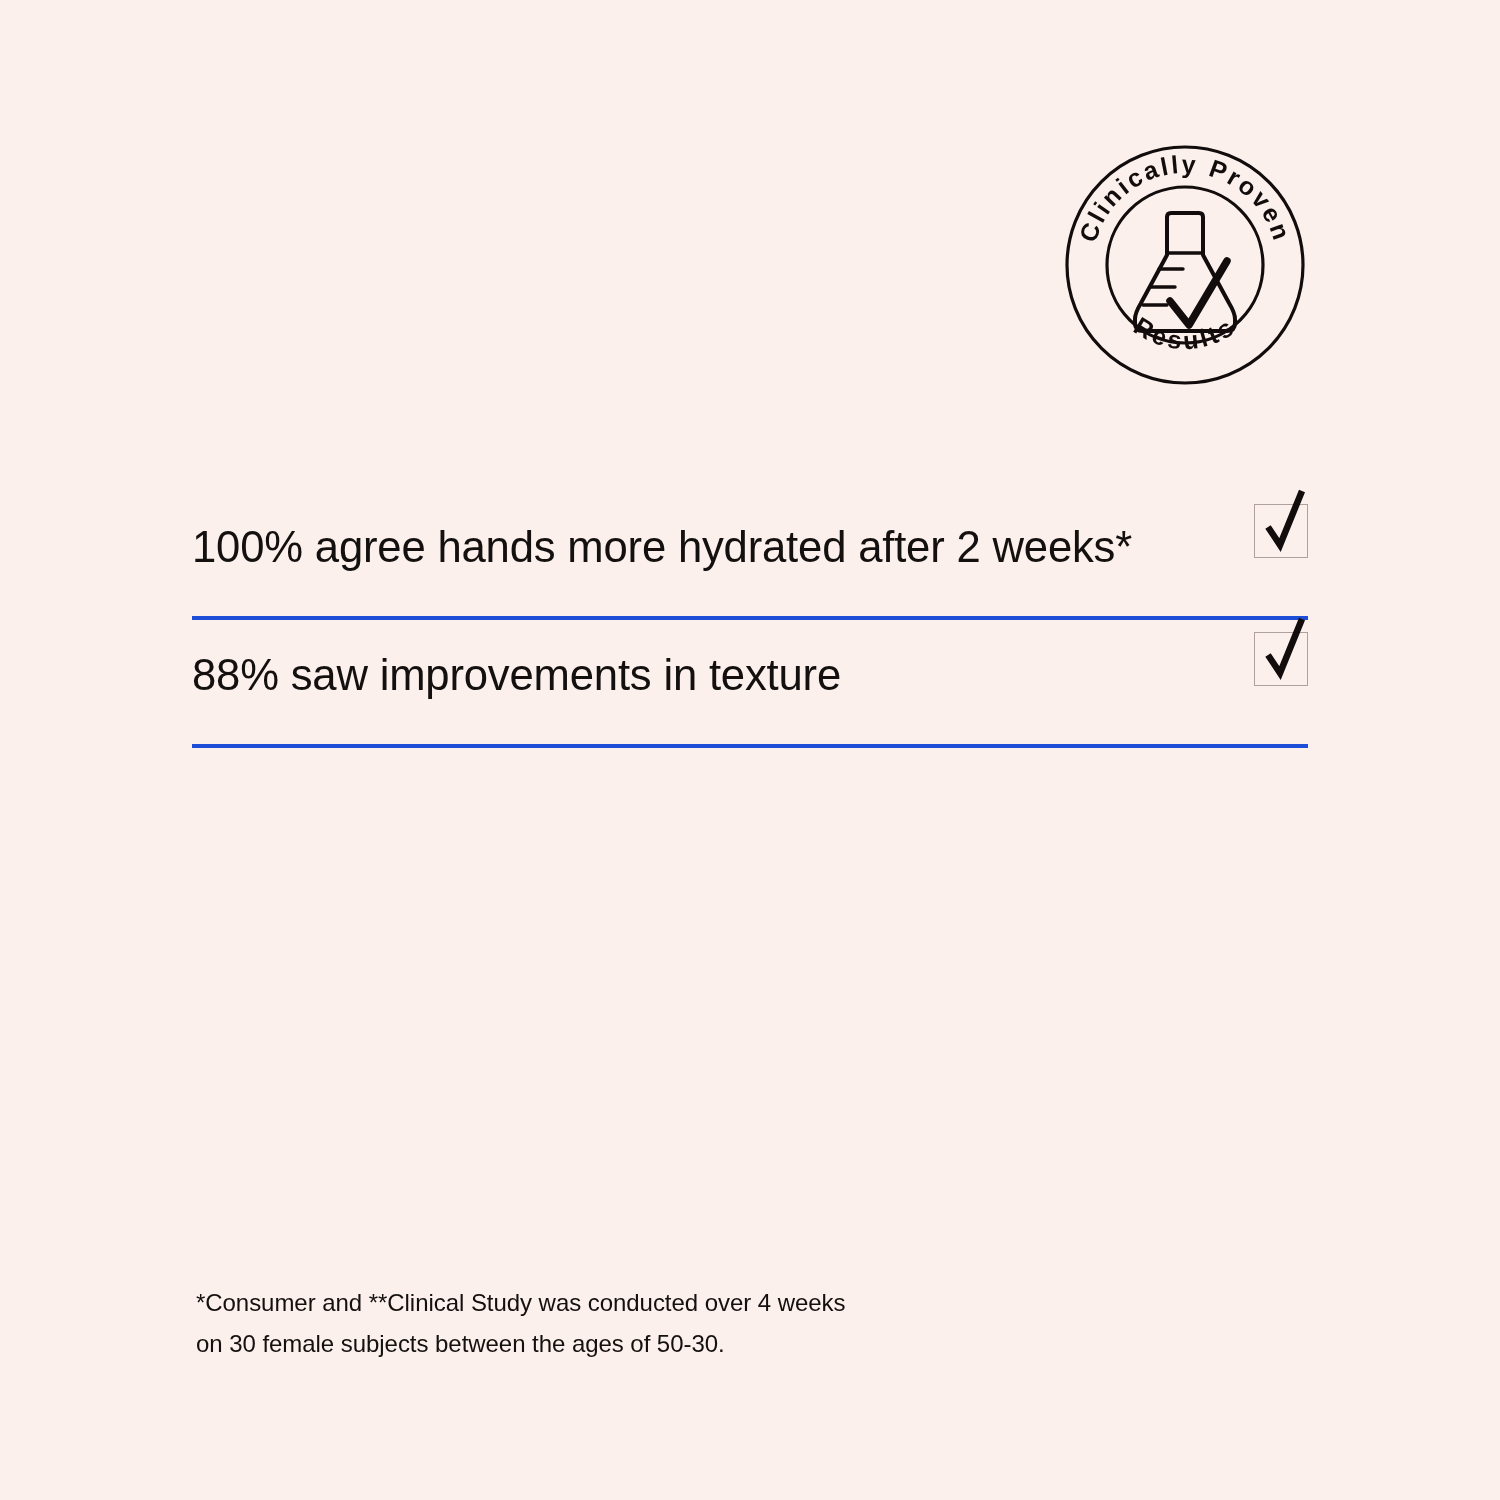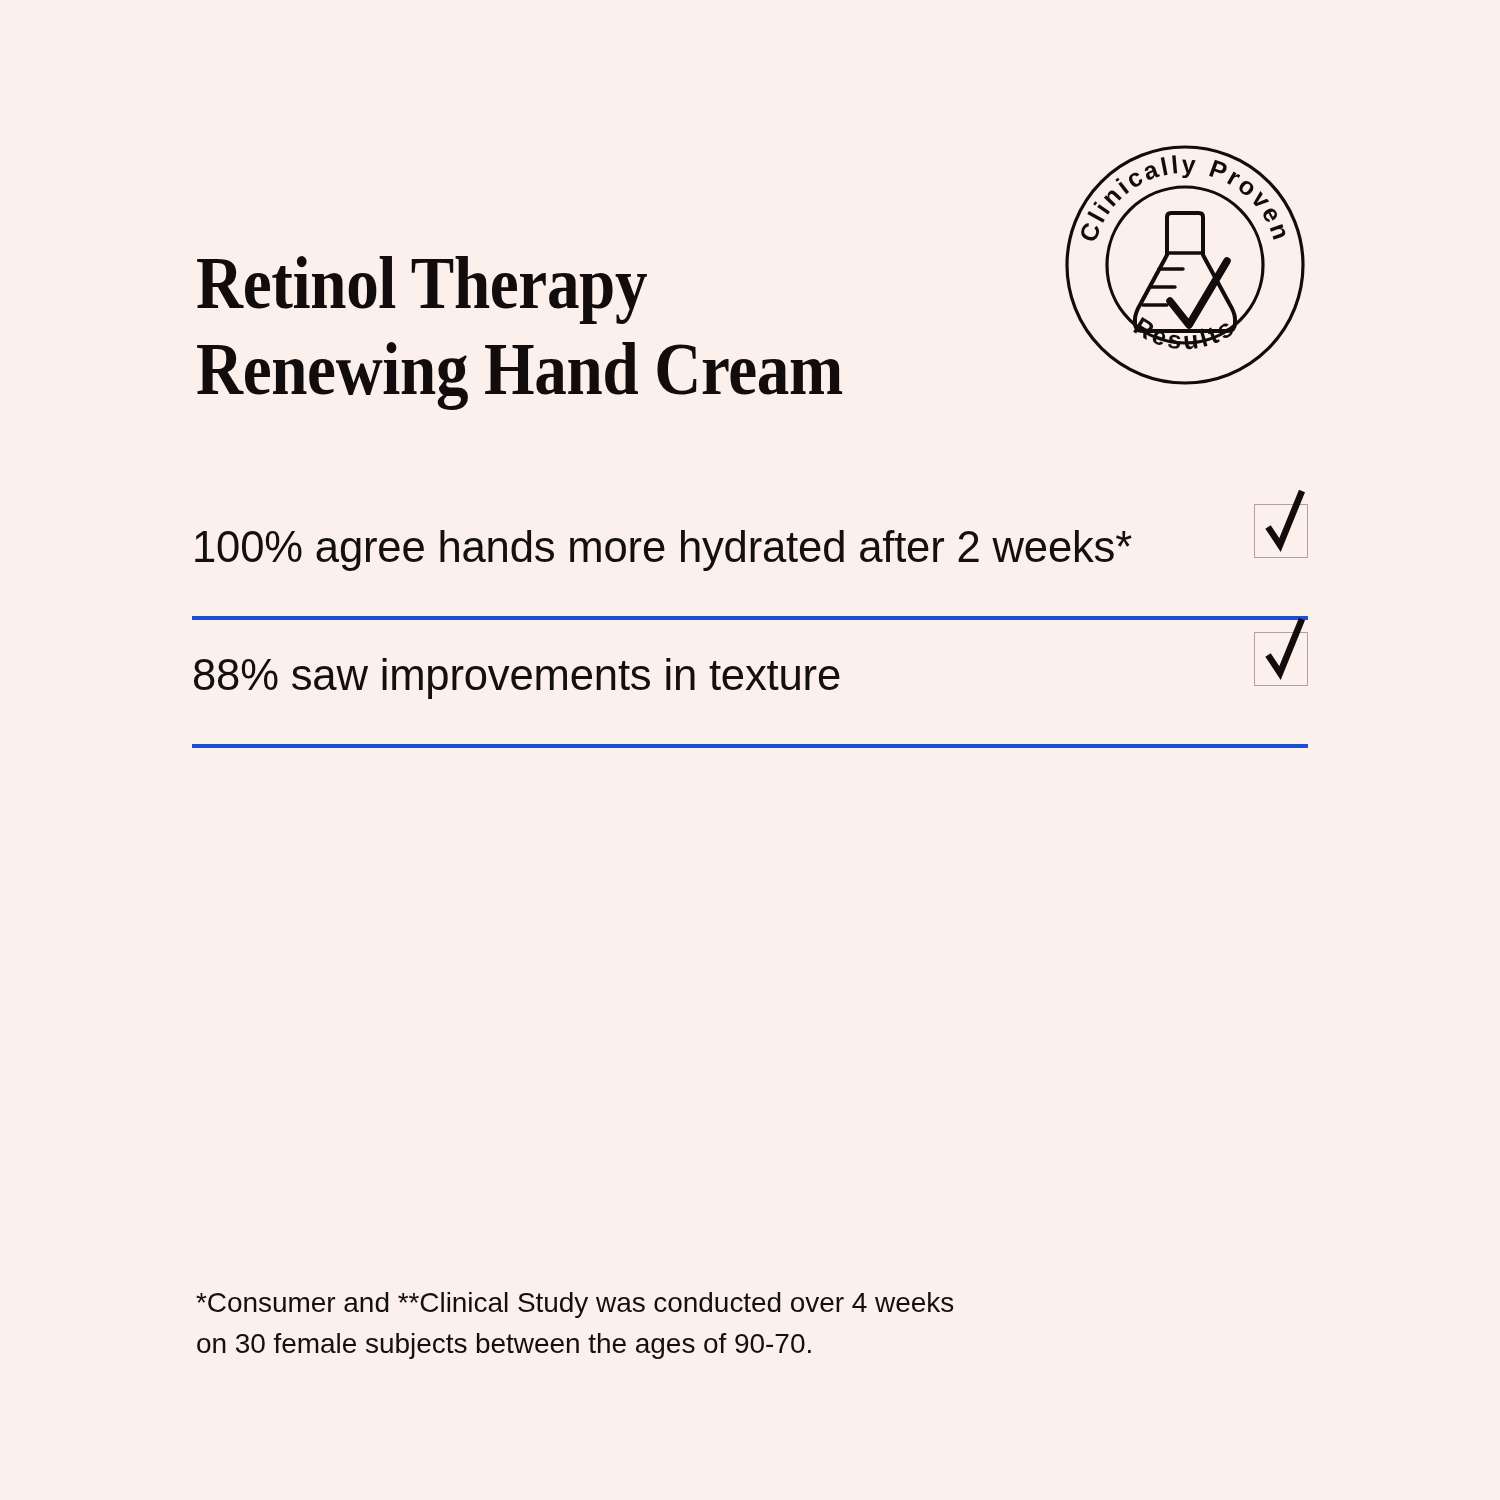--- a/index.html
+++ b/index.html
@@ -100,21 +100,21 @@
   }
   .check-mark svg { display: block; overflow: visible; }
 
   
   .footnote {
     position: absolute;
     left: 196px;
     top: 1282px;
     width: 900px;
     font-family: "Liberation Sans", sans-serif;
-    font-size: 28px;
+    font-size: 24px;
     line-height: 41px;
     letter-spacing: -0.05px;
     color: #14100f;
   }
   .footnote-line { display: block; white-space: nowrap; }
 </style>
 </head>
 <body>
 
 <div class="page">
@@ -152,24 +152,20 @@
 
         <path d="M 96 126 L 120 126" stroke-width="3.4"></path>
         <path d="M 88 144 L 112 144" stroke-width="3.4"></path>
         <path d="M 80 162 L 104 162" stroke-width="3.4"></path>
       </g>
 
       <path d="M 107 158 L 126 182 L 164 118" fill="none" stroke="#120d0c" stroke-width="7.5" stroke-linecap="round" stroke-linejoin="round"></path>
     </svg>
   </div>
 
-  <div class="title-block">
-    <div class="title-line">Retinol Therapy</div>
-    <div class="title-line">Renewing Hand Cream</div>
-  </div>
 
   <div class="claims">
 
     <div class="claim-row">
       <span class="claim-text">100% agree hands more hydrated after 2 weeks*</span>
       <span class="check-box">
         <span class="check-mark">
           <svg width="54" height="70" viewBox="0 0 54 70" xmlns="http://www.w3.org/2000/svg">
             <path d="M 10 38 L 22 56 L 44 2" fill="none" stroke="#120d0c" stroke-width="6.5" stroke-linecap="butt" stroke-linejoin="miter"></path>
           </svg>
@@ -189,16 +185,16 @@
         </span>
       </span>
     </div>
 
 
 
   </div>
 
   <div class="footnote">
     <span class="footnote-line">*Consumer and **Clinical Study was conducted over 4 weeks</span>
-    <span class="footnote-line">on 30 female subjects between the ages of 90-70.</span>
+    <span class="footnote-line">on 30 female subjects between the ages of 50-30.</span>
   </div>
 
 </div>
 
 </body></html>

